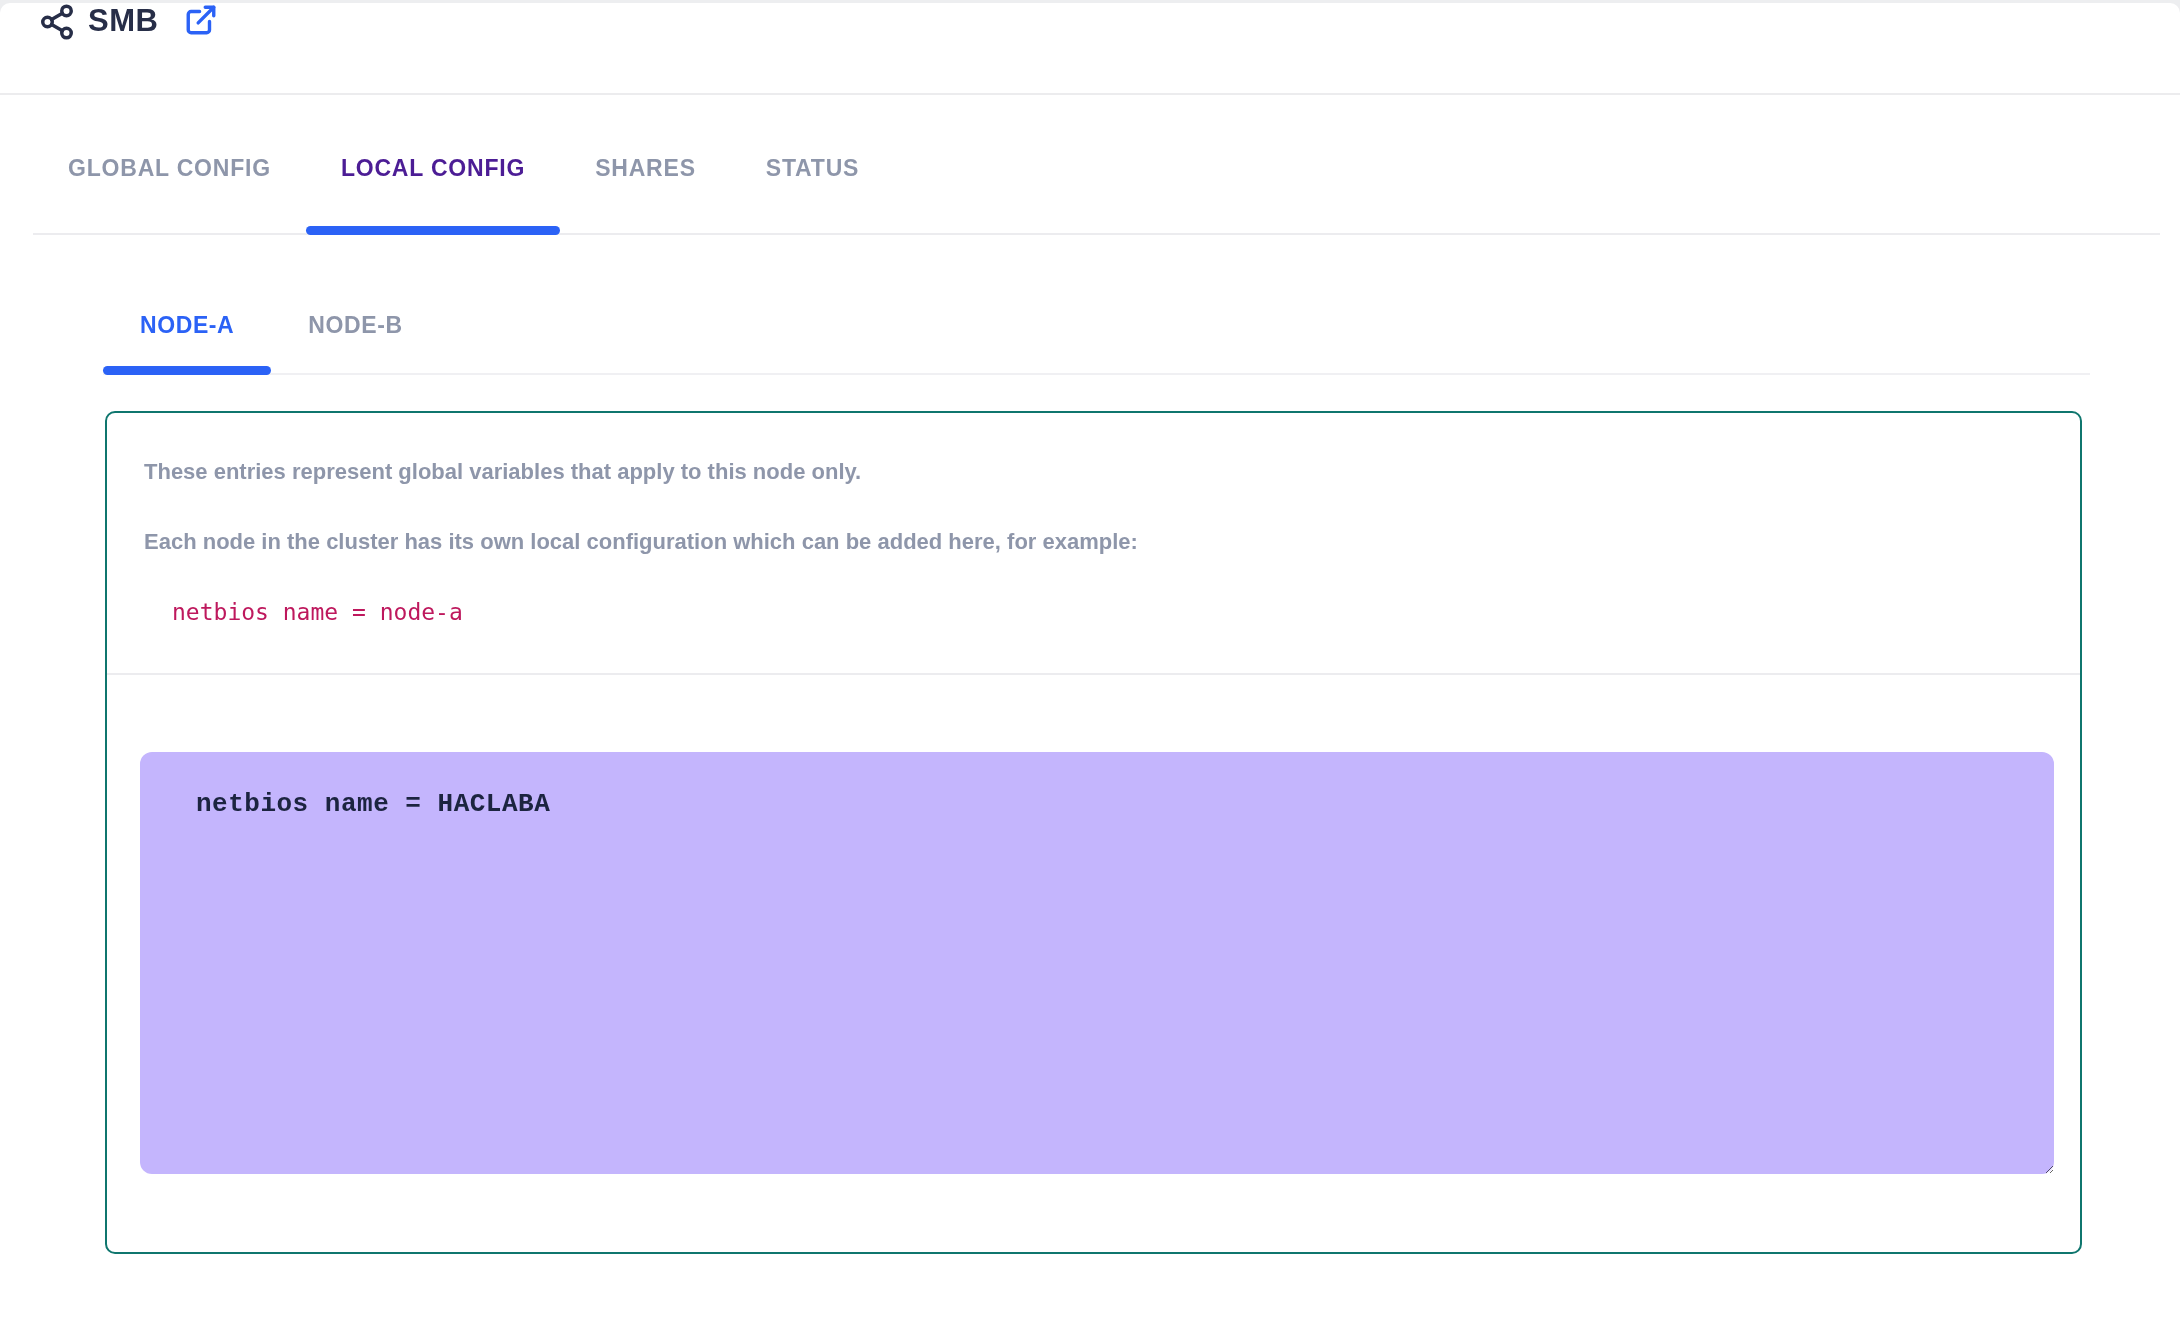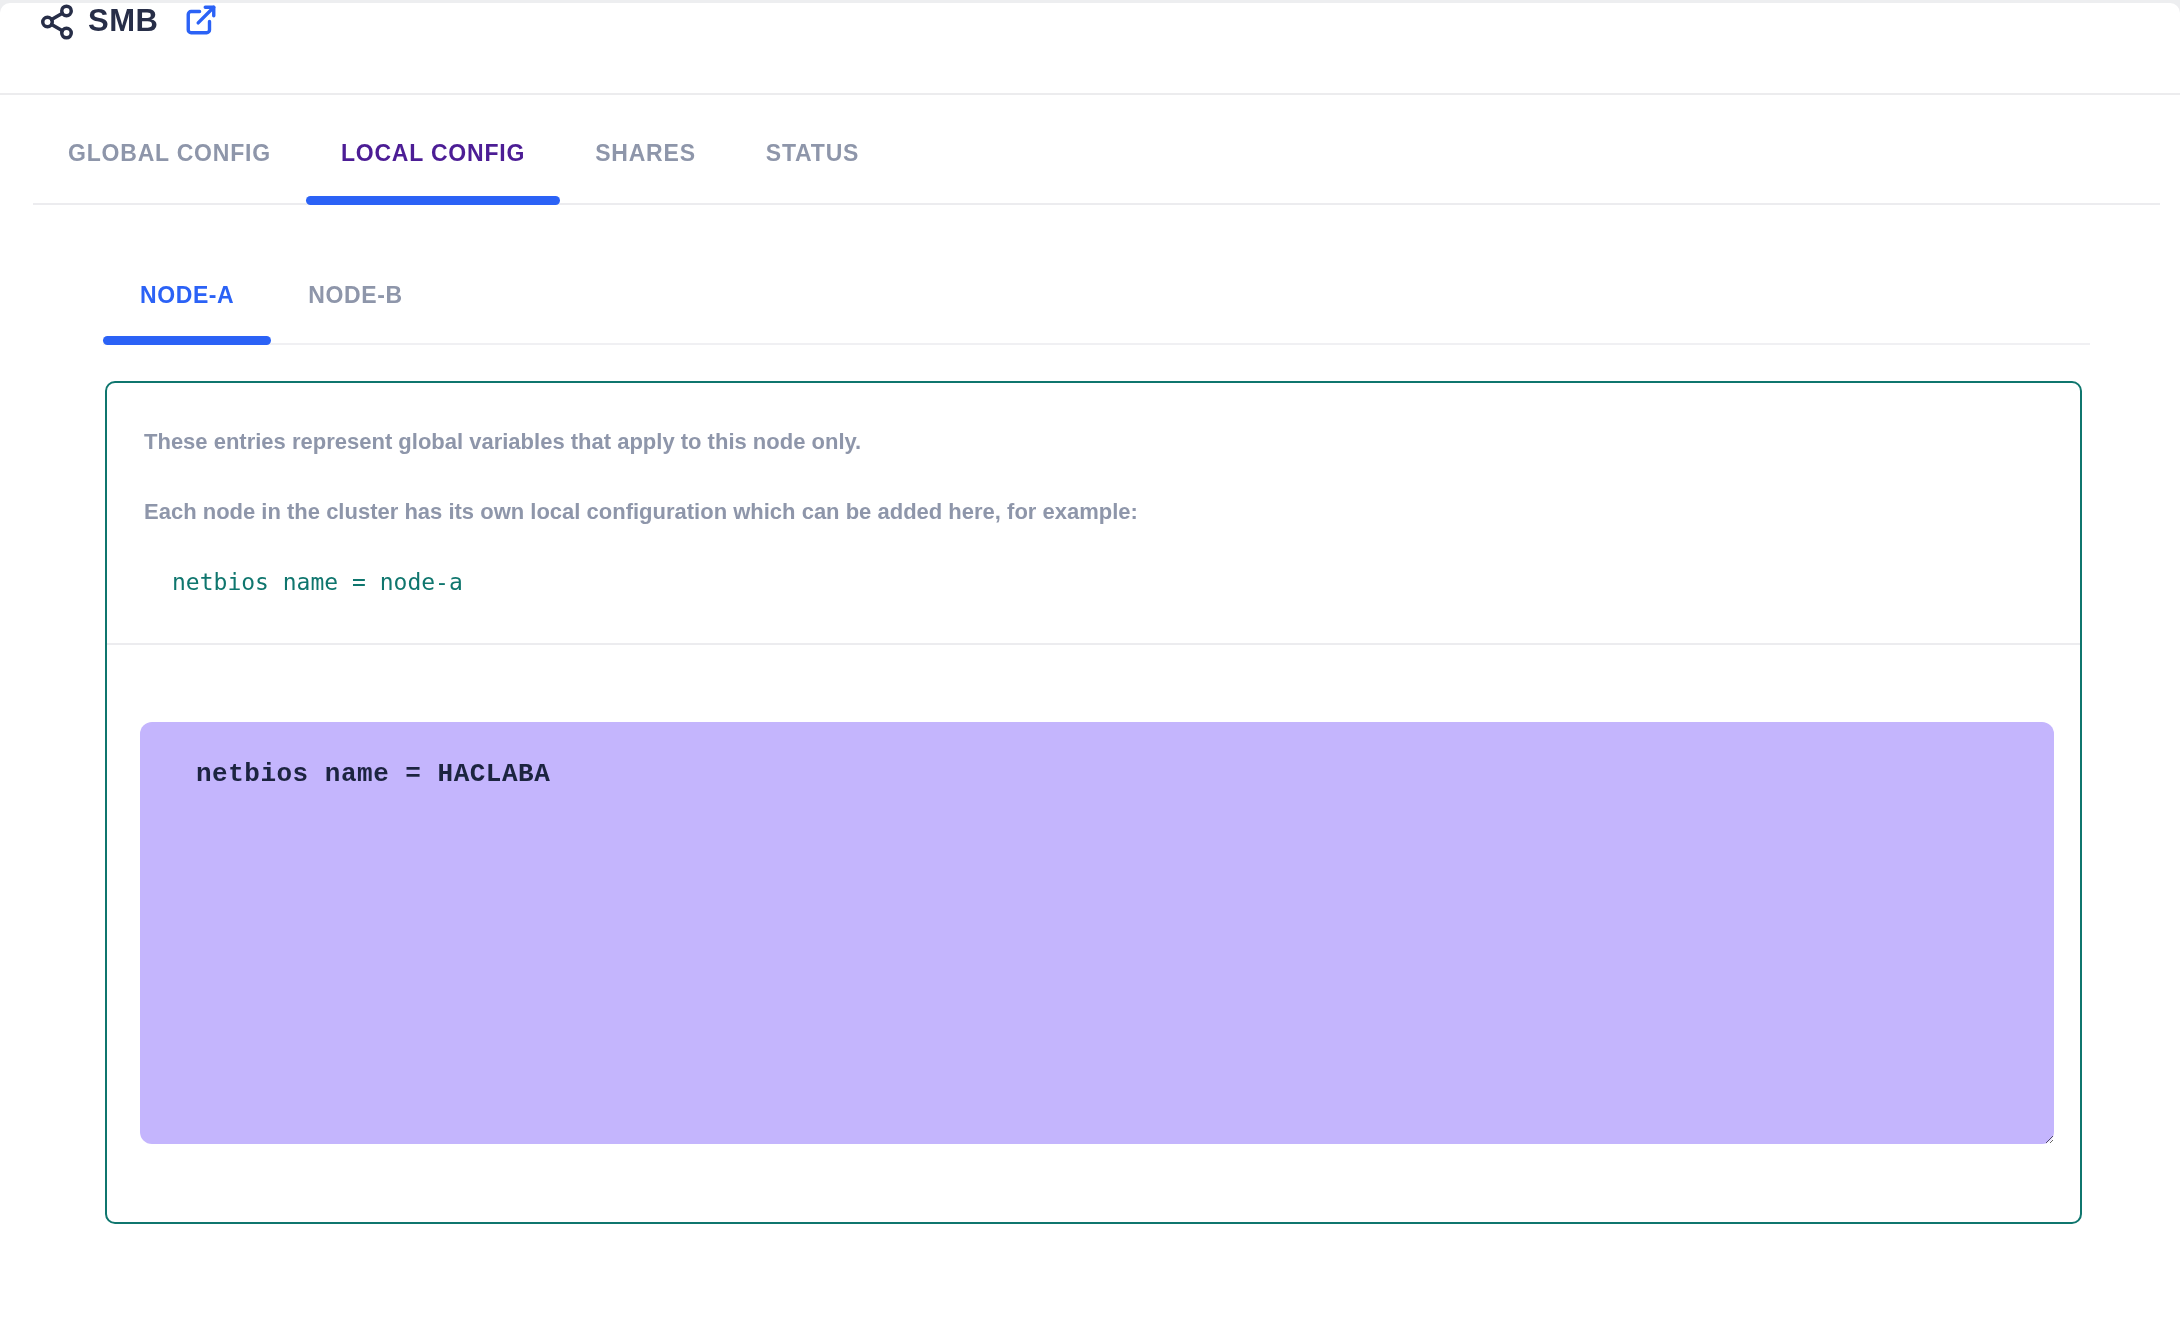--- a/index.html
+++ b/index.html
@@ -38,21 +38,21 @@
   }
   .header .ext-ic {
     width: 34px; height: 34px;
     margin-left: 26px;
     cursor: pointer;
     flex: 0 0 auto;
   }
   
   .tabbar {
     margin: 0 20px 0 33px;
-    height: 110px;
+    height: 140px;
     display: flex;
     align-items: flex-start;
     border-bottom: 2px solid #ececef;
     padding-top: 8px;
     box-sizing: border-box;
   }
   .tab {
     position: relative;
     height: 100%;
     padding: 0 35px;
@@ -124,21 +124,21 @@
     font-size: 22px;
     font-weight: 700;
     color: #8e96aa;
     line-height: 26px;
   }
   .card-info .code-example {
     margin: 0 0 0 28px;
     font-family: "DejaVu Sans Mono", monospace;
     font-size: 23px;
     font-weight: 500;
-    color: #0f766e;
+    color: #be185d;
     line-height: 26px;
   }
   .card-body { padding: 77px 26px 78px 33px; }
   .config-textarea {
     display: block;
     width: 100%;
     height: 422px;
     box-sizing: border-box;
     background: #c4b5fd;
     border: none;

